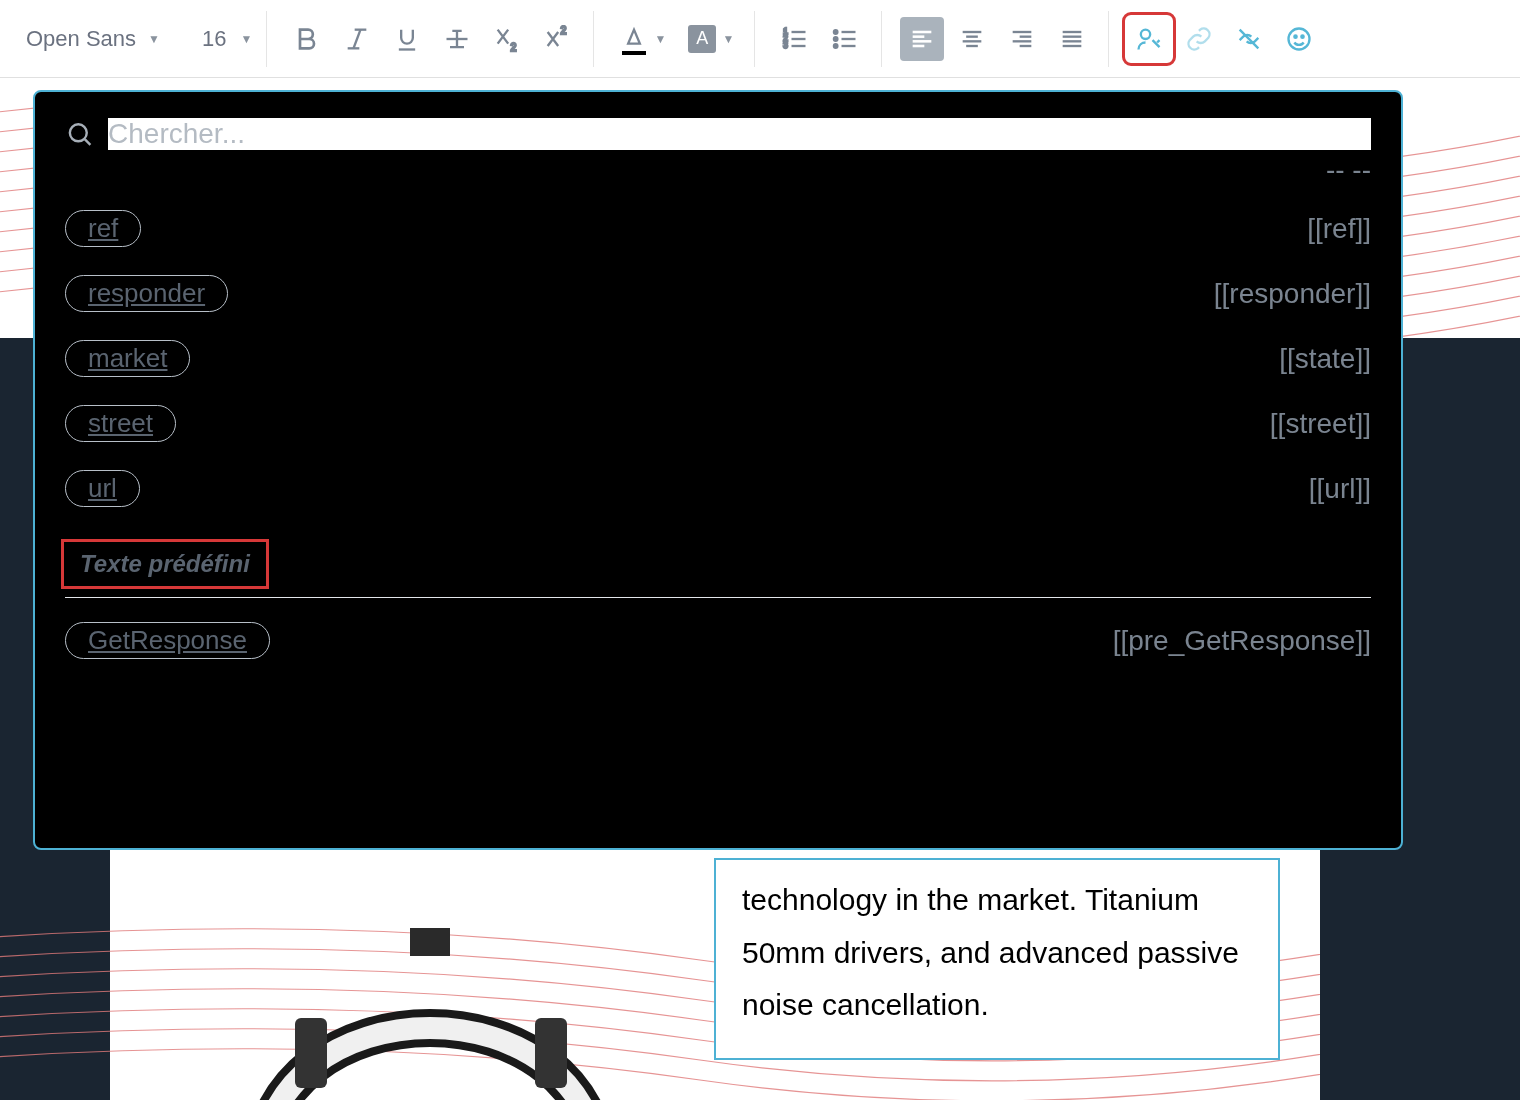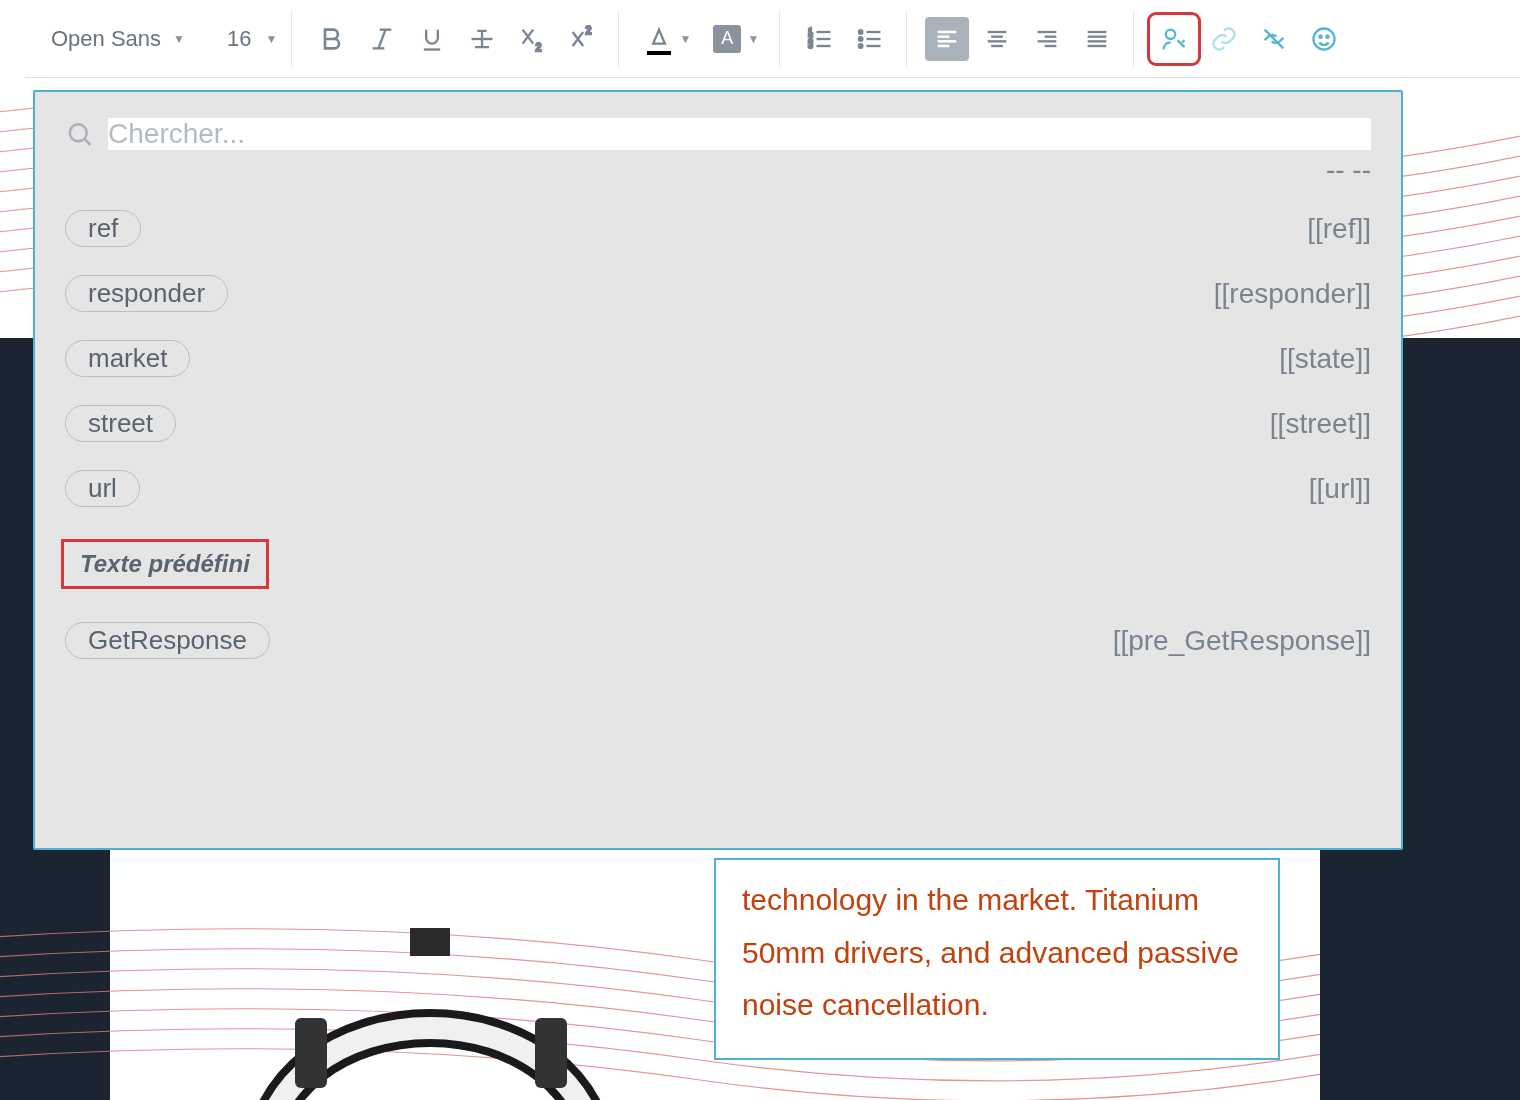--- a/index.html
+++ b/index.html
@@ -11,21 +11,20 @@
   overflow: hidden;
 }
 .toolbar {
   display: flex;
   align-items: center;
   height: 78px;
   border-bottom: 1px solid #e0e0e0;
   padding: 0 12px;
   gap: 4px;
   background: #fff;
-  margin-left: 25px;
 }
 .toolbar-group {
   display: flex;
   align-items: center;
   gap: 6px;
   padding: 0 14px;
   border-right: 1px solid #e5e5e5;
   height: 56px;
 }
 .toolbar-group:last-child { border-right: none; }
@@ -122,23 +121,23 @@
   left: 0; right: 200px; bottom: 0; height: 180px;
   pointer-events: none;
 }
 
 .popup {
   position: absolute;
   left: 33px;
   top: 12px;
   width: 1370px;
   height: 760px;
-  background: #e5e5e5;
+  background: #000000;
   border: 2px solid #4db1d4;
-  border-radius: 2px;
+  border-radius: 8px;
   padding: 26px 0 20px 0;
   z-index: 10;
 }
 .search-row {
   display: flex;
   align-items: center;
   gap: 14px;
   padding: 0 30px 20px 30px;
 }
 .search-row svg { width: 30px; height: 30px; color: #a7afb8; }
@@ -160,20 +159,21 @@
   justify-content: space-between;
   padding: 14px 0;
 }
 .tag-chip {
   border: 1.5px solid #b7bfc8;
   border-radius: 999px;
   padding: 2px 22px;
   font-size: 26px;
   color: #5a6470;
   cursor: pointer;
+  text-decoration: underline;
 }
 .tag-code {
   font-size: 28px;
   color: #7a8490;
   text-align: center;
 }
 .truncated-dashes {
   text-align: right;
   color: #7a8490;
   font-size: 28px;
@@ -197,21 +197,21 @@
 }
 
 .product-box {
   position: absolute;
   left: 714px;
   top: 780px;
   right: 240px;
   border: 2px solid #4db1d4;
   padding: 14px 26px 26px 26px;
   font-size: 30px;
-  color: #c2410c;
+  color: #000000;
   line-height: 1.75;
   background: #fff;
 }
 .headphones {
   position: absolute;
   left: 180px;
   top: 780px;
   width: 500px;
   height: 320px;
 }

